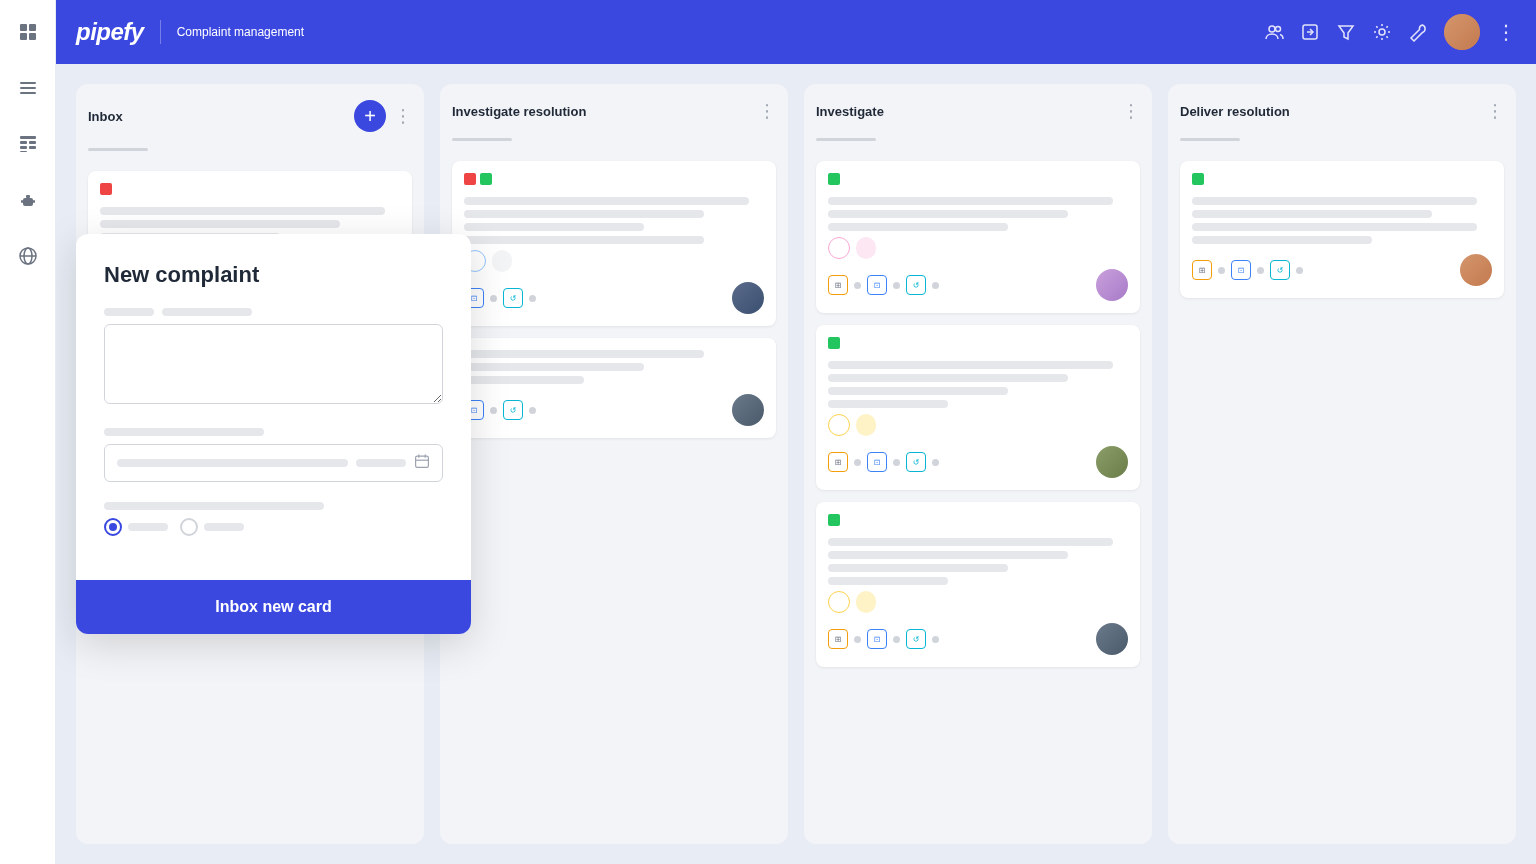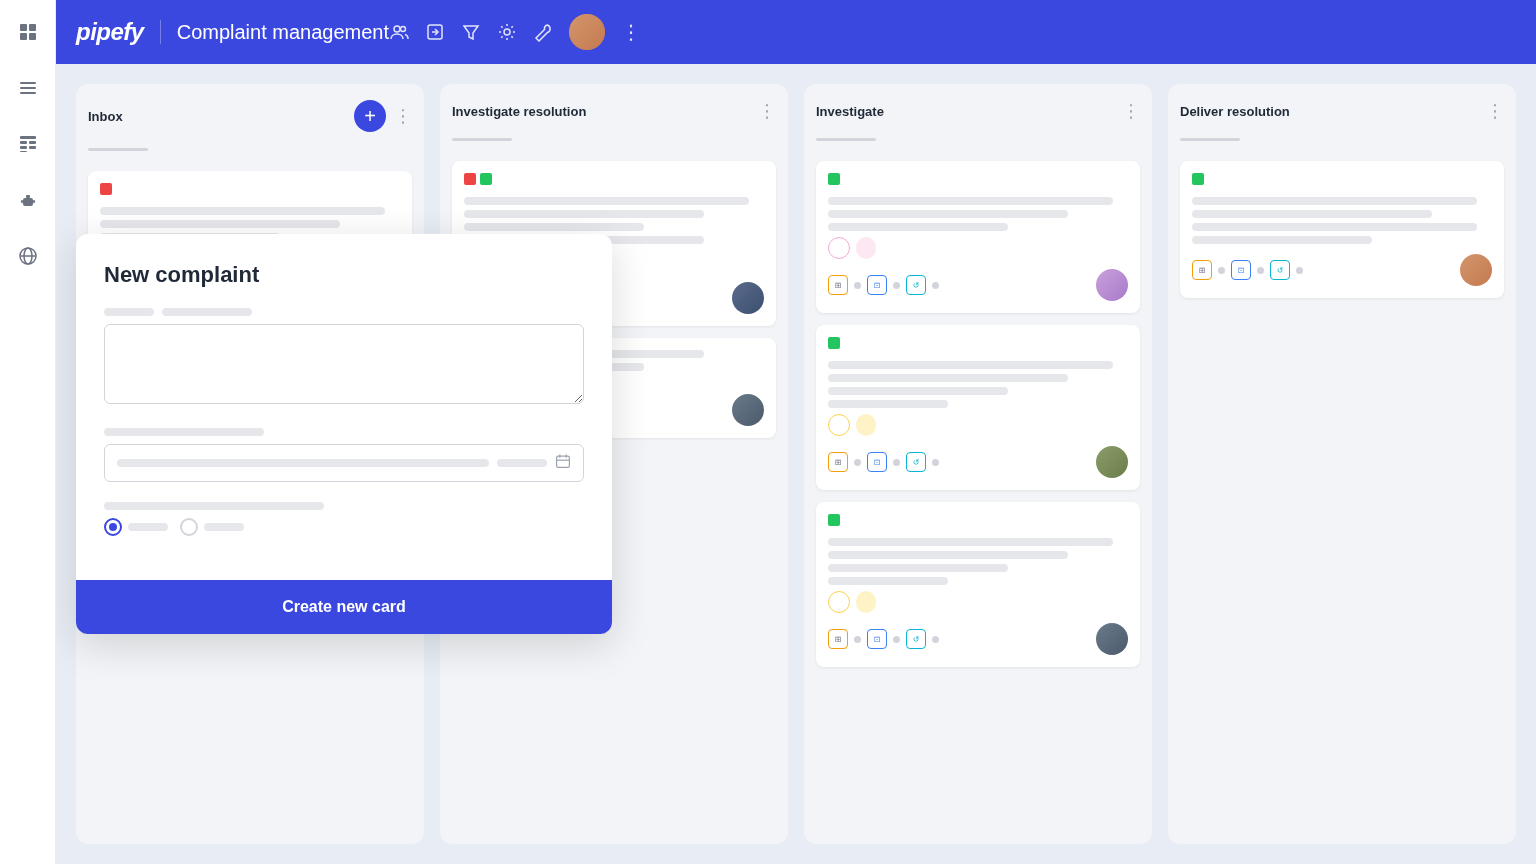--- a/index.html
+++ b/index.html
@@ -42,42 +42,42 @@
       flex-direction: column;
     }
 
     
     .header {
       background: #3b48e0;
       height: 64px;
       display: flex;
       align-items: center;
       padding: 0 20px;
-      justify-content: flex-start;
+      justify-content: space-between;
     }
     .header-left {
       display: flex;
       align-items: center;
       gap: 16px;
     }
     .logo {
       color: #fff;
       font-size: 24px;
       font-weight: 700;
       letter-spacing: -0.5px;
     }
     .logo span { font-style: italic; }
     .header-divider {
       width: 1px;
       height: 24px;
       background: rgba(255,255,255,0.3);
     }
     .header-title {
       color: #fff;
-      font-size: 20px;
+      font-size: 12px;
       font-weight: 500;
     }
     .header-right {
       display: flex;
       align-items: center;
       gap: 16px;
     }
     .header-icon {
       color: #fff;
       opacity: 0.85;
@@ -289,21 +289,21 @@
     .modal-overlay {
       position: absolute;
       top: 0; left: 0; right: 0; bottom: 0;
       z-index: 100;
       pointer-events: none;
     }
     .modal {
       position: absolute;
       top: 170px;
       left: 20px;
-      width: 536px;
+      width: 395px;
       background: #fff;
       border-radius: 12px;
       box-shadow: 0 10px 40px rgba(0,0,0,0.15);
       pointer-events: all;
       overflow: hidden;
     }
     .modal-body {
       padding: 28px 28px 24px;
     }
     .modal-title {
@@ -747,18 +747,18 @@
               <div class="radio-skel" style="width:40px;"></div>
             </div>
             <div class="radio-option">
               <div class="radio-outer-empty"></div>
               <div class="radio-skel" style="width:40px;"></div>
             </div>
           </div>
         </div>
 
         <div class="modal-footer">
-          <button class="create-btn">Create new card</button>
+          <button class="create-btn">Inbox new card</button>
         </div>
       </div>
     </div>
   </div>
 </div>
 
 </body></html>

